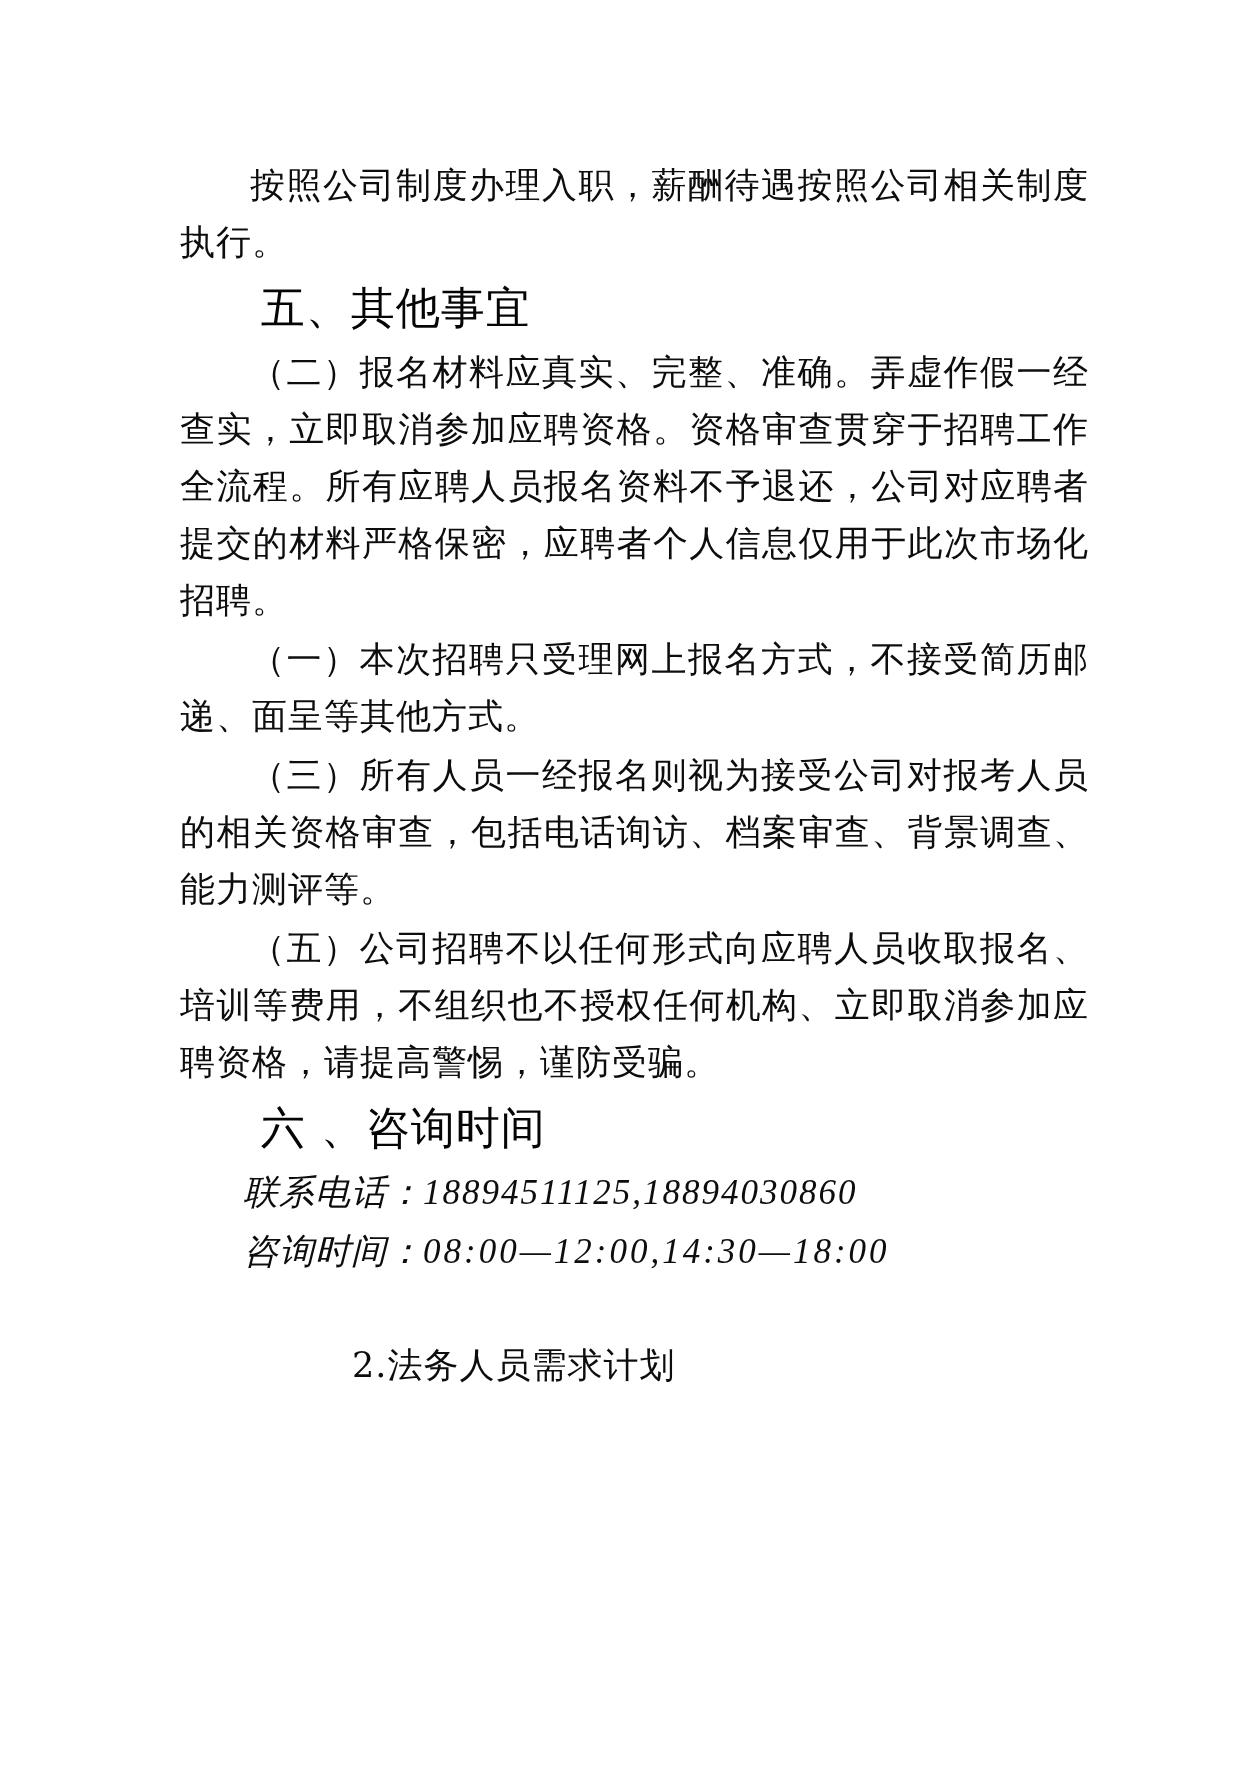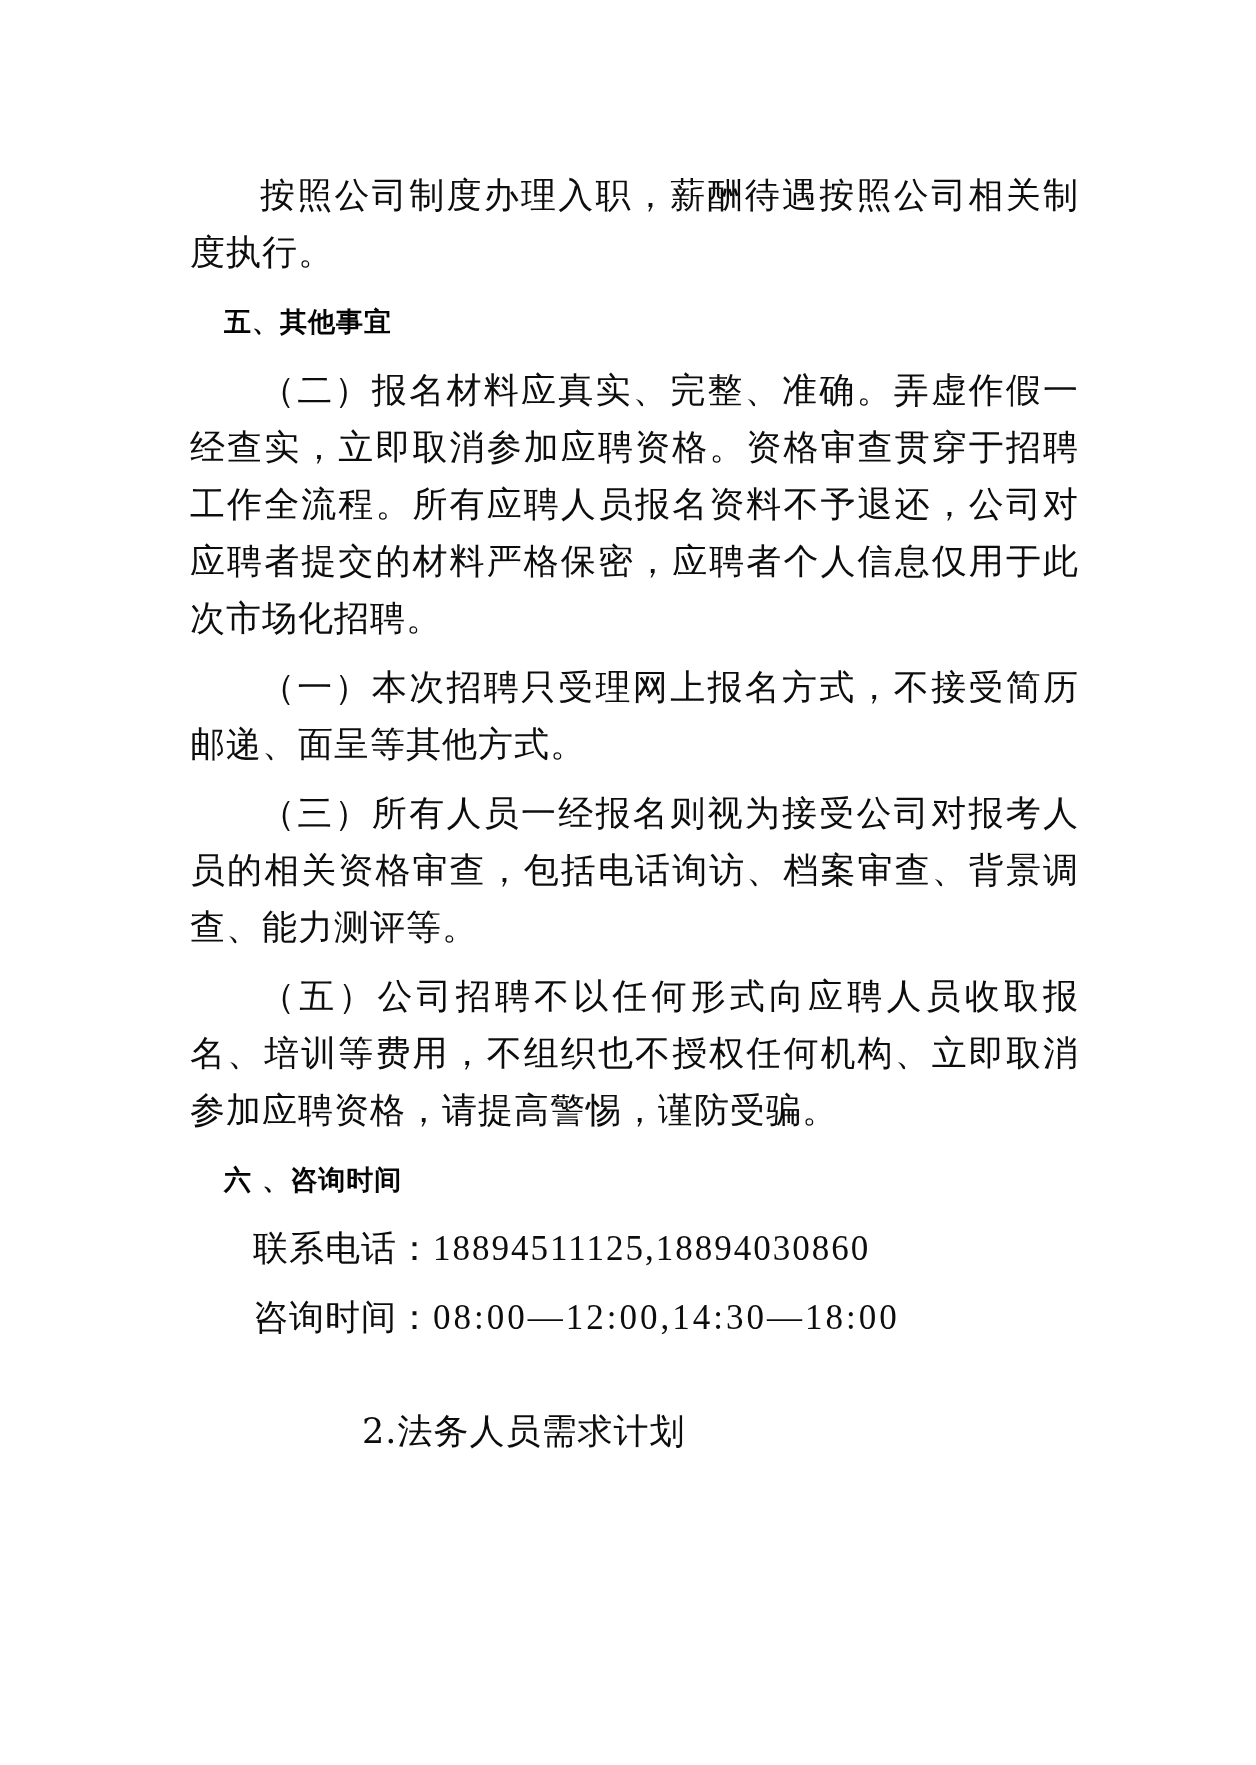--- a/index.html
+++ b/index.html
@@ -14,42 +14,43 @@
       background: #ffffff;
       box-sizing: border-box;
       padding: 155px 165px 0 178px;
       color: #0d0d0d;
       font-family: "DejaVu Serif", "Liberation Serif", serif;
       font-size: 35px;
       line-height: 57px;
       overflow: hidden;
     }
     .para {
-      margin: 12px;
+      margin: 2px;
       text-align: justify;
       text-justify: inter-ideograph;
       letter-spacing: 1px;
     }
     .indent {
       text-indent: 2em;
     }
     .heading {
-      margin: 0;
+      margin: 8px;
       text-indent: 1.7em;
-      font-size: 27px;
+      font-size: 44px;
       line-height: 57px;
-      font-weight: bold;
+      font-weight: normal;
       letter-spacing: 1px;
       text-align: left;
       font-family: "DejaVu Sans", "Liberation Sans", sans-serif;
       color: #050505;
     }
     .contact-line {
       text-align: left;
       text-indent: 1.8em;
+      font-style: italic;
     }
     .figures {
       font-family: "Liberation Serif", "DejaVu Serif", serif;
       letter-spacing: 2px;
     }
     .figures-wide {
       font-family: "Liberation Serif", "DejaVu Serif", serif;
       letter-spacing: 3px;
     }
     .attachments {

